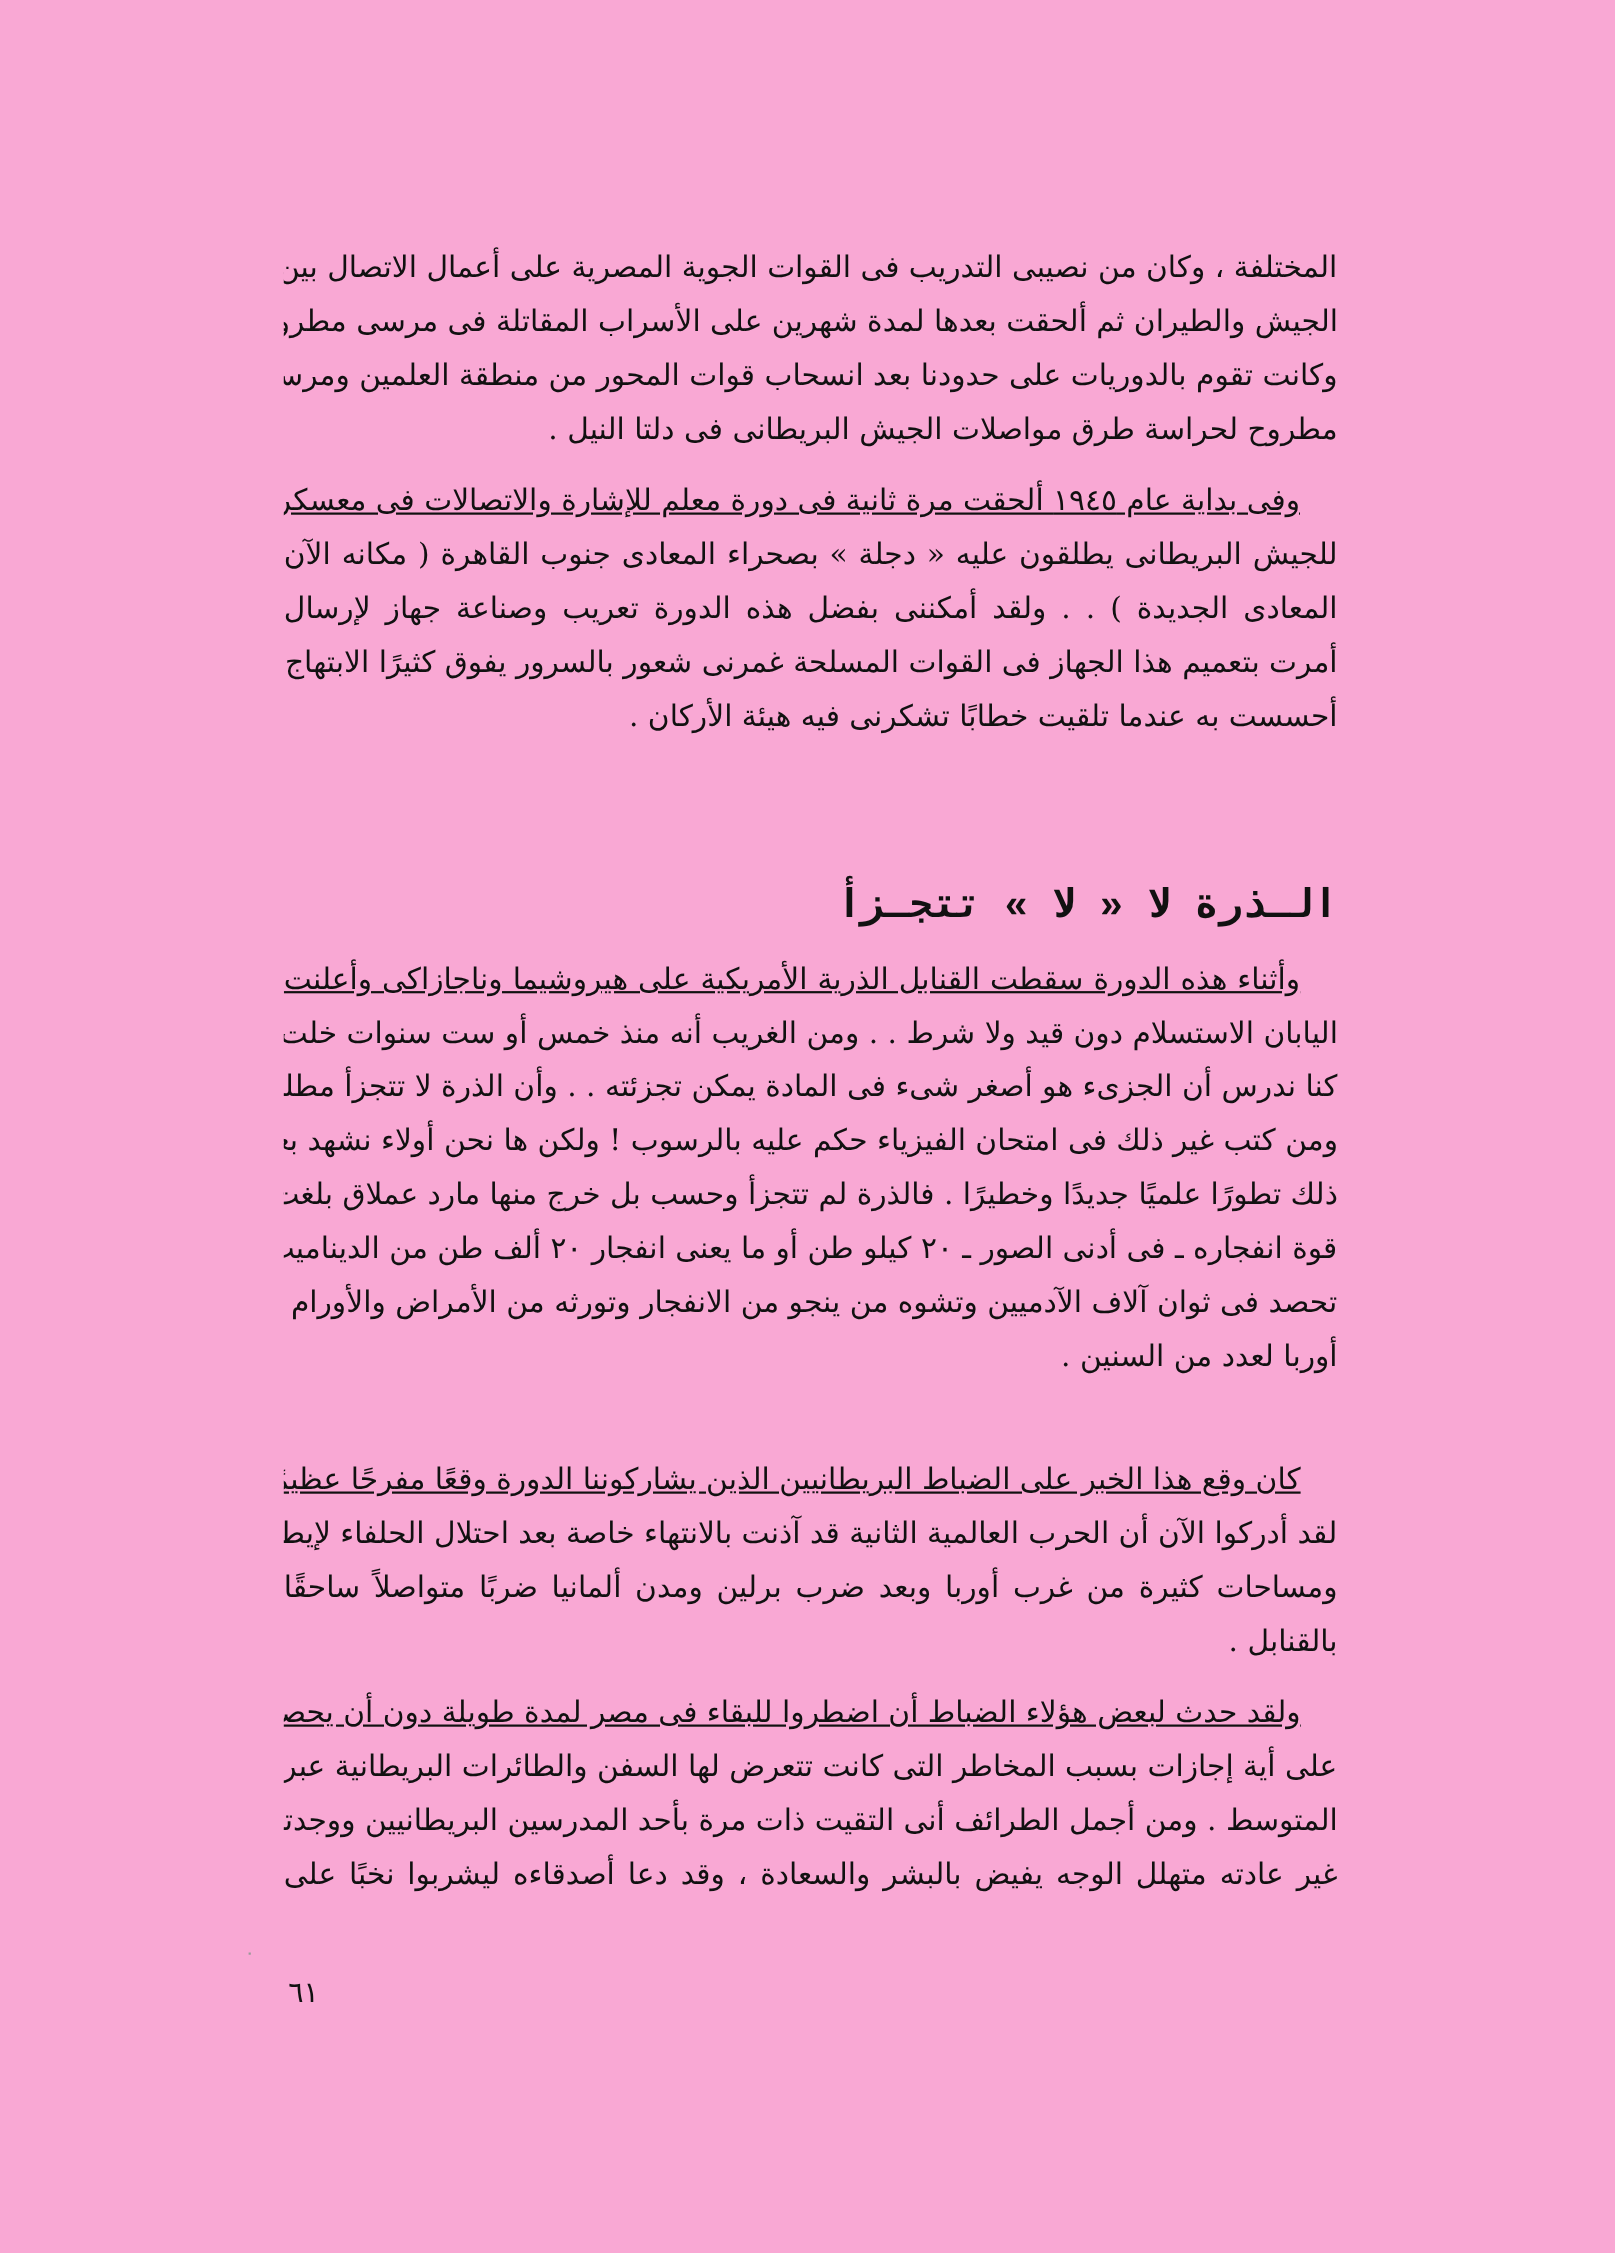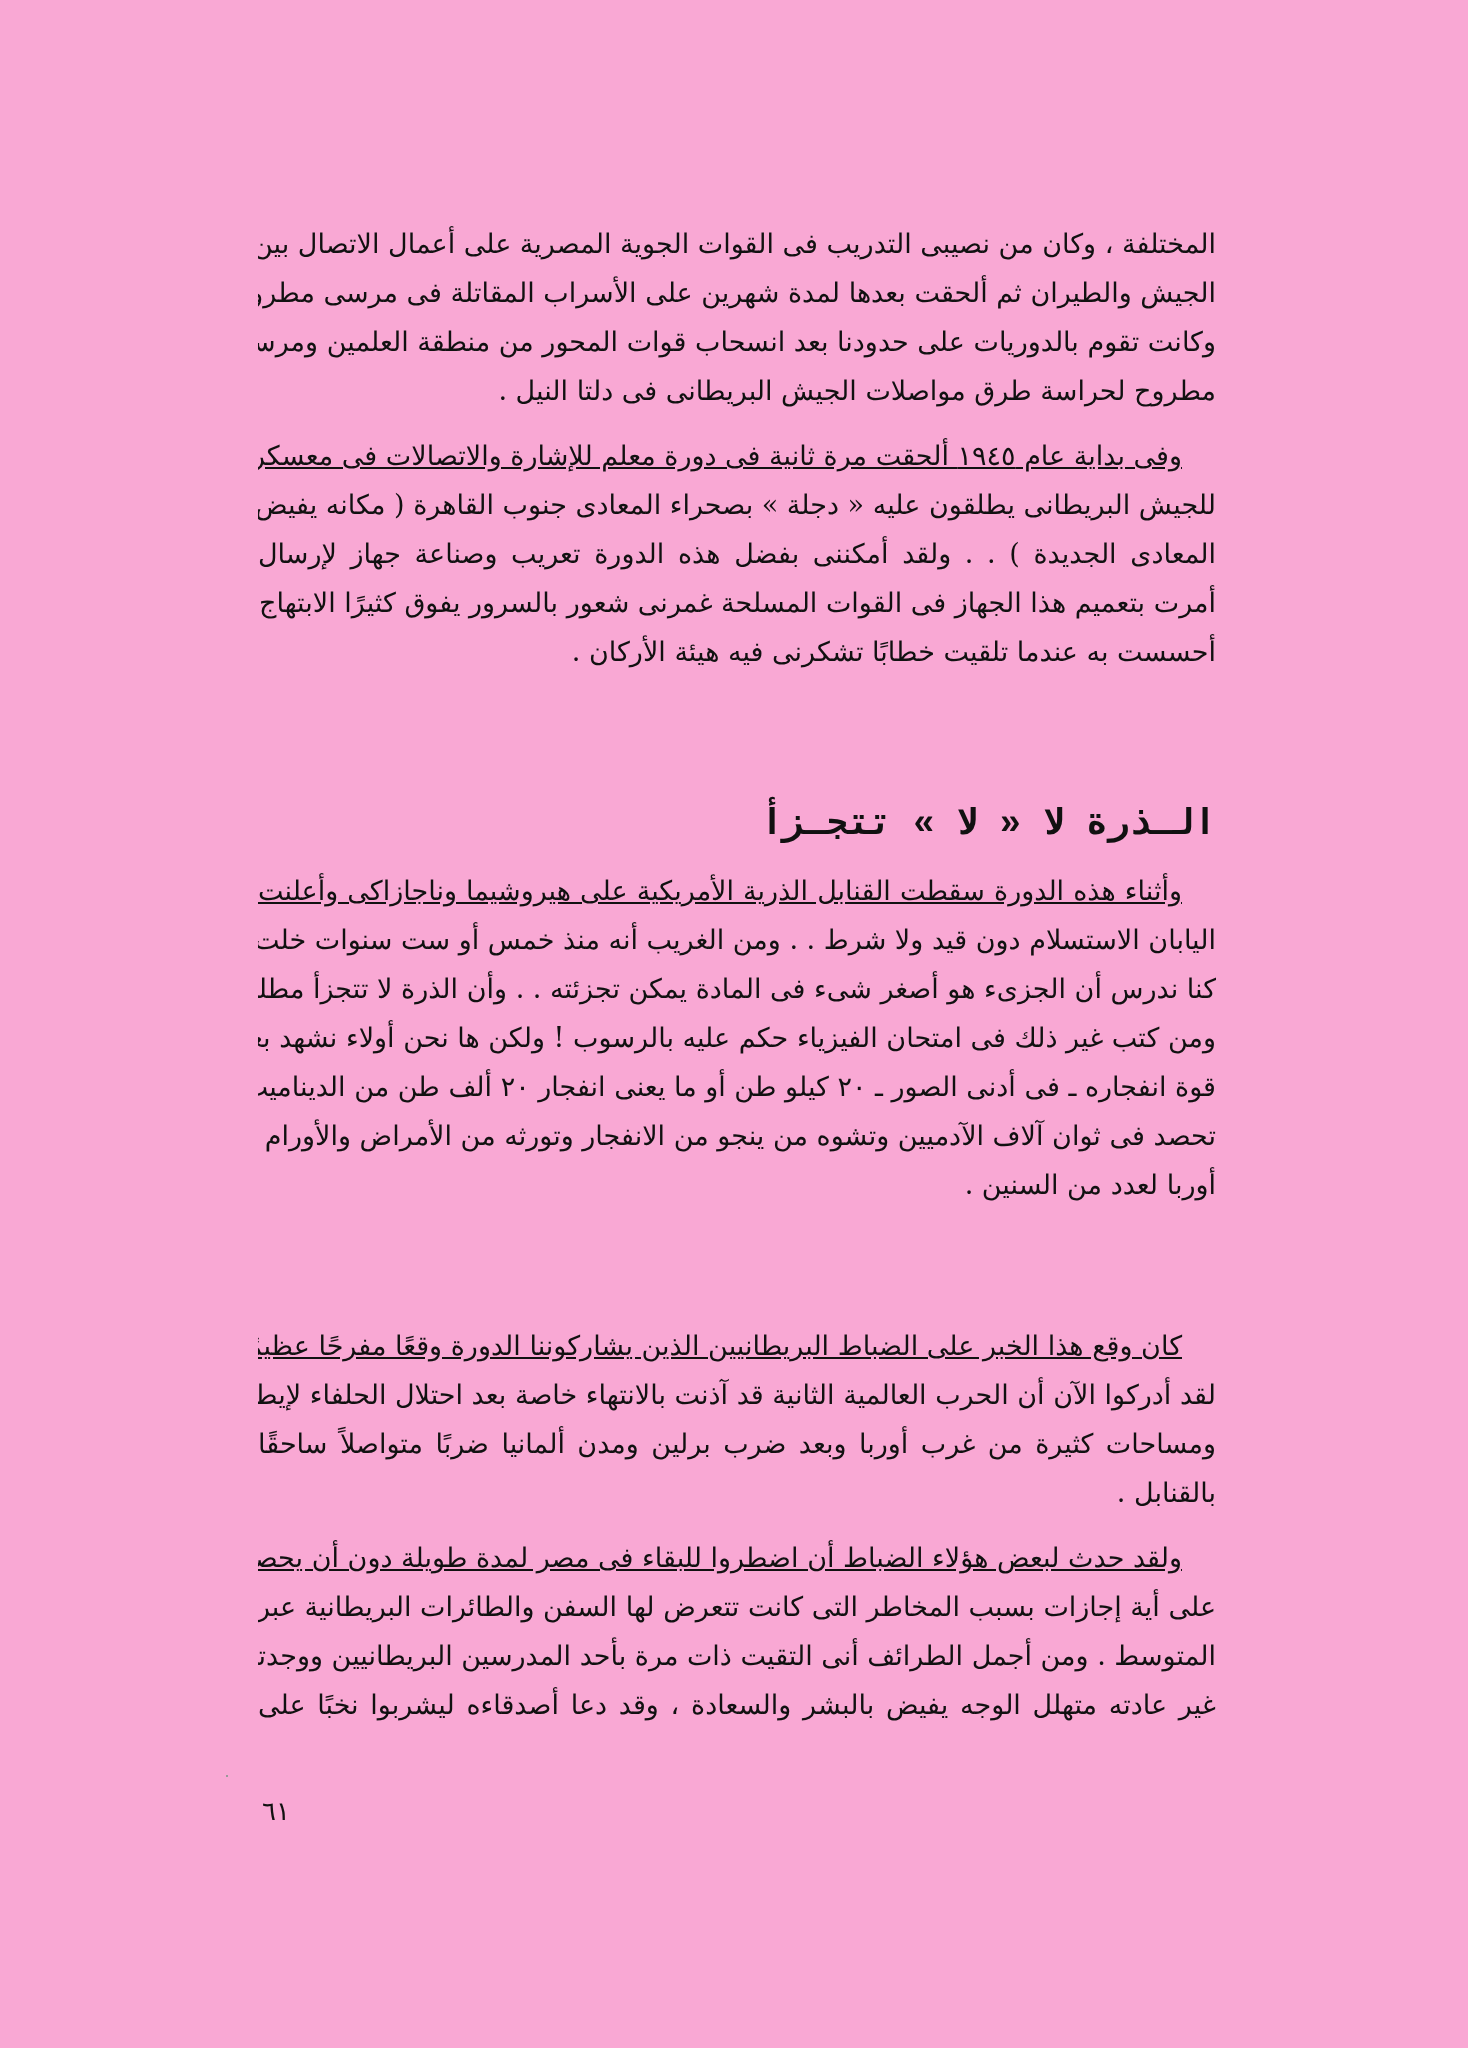--- a/index.html
+++ b/index.html
@@ -40,33 +40,34 @@
 
   <div class="text-block" style="top:219px;">
     <span class="line">المختلفة ، وكان من نصيبى التدريب فى القوات الجوية المصرية على أعمال الاتصال بين</span>
     <span class="line">الجيش والطيران ثم ألحقت بعدها لمدة شهرين على الأسراب المقاتلة فى مرسى مطروح ،</span>
     <span class="line">وكانت تقوم بالدوريات على حدودنا بعد انسحاب قوات المحور من منطقة العلمين ومرسى</span>
     <span class="line last">مطروح لحراسة طرق مواصلات الجيش البريطانى فى دلتا النيل .</span>
   </div>
 
   <div class="text-block" style="top:431px;">
     <span class="line indent">وفى بداية عام ١٩٤٥ ألحقت مرة ثانية فى دورة معلم للإشارة والاتصالات فى معسكر</span>
-    <span class="line">للجيش البريطانى يطلقون عليه « دجلة » بصحراء المعادى جنوب القاهرة ( مكانه يفيض</span>
+    <span class="line">للجيش البريطانى يطلقون عليه « دجلة » بصحراء المعادى جنوب القاهرة ( مكانه الآن</span>
     <span class="line">المعادى الجديدة ) . . ولقد أمكننى بفضل هذه الدورة تعريب وصناعة جهاز لإرسال</span>
     <span class="line">أمرت بتعميم هذا الجهاز فى القوات المسلحة غمرنى شعور بالسرور يفوق كثيرًا الابتهاج الذى</span>
     <span class="line last">أحسست به عندما تلقيت خطابًا تشكرنى فيه هيئة الأركان .</span>
   </div>
 
   <div class="heading">الـذرة لا « لا » تتجـزأ</div>
 
   <div class="text-block" style="top:866px;">
     <span class="line indent">وأثناء هذه الدورة سقطت القنابل الذرية الأمريكية على هيروشيما وناجازاكى وأعلنت</span>
     <span class="line">اليابان الاستسلام دون قيد ولا شرط . . ومن الغريب أنه منذ خمس أو ست سنوات خلت ،</span>
     <span class="line">كنا ندرس أن الجزىء هو أصغر شىء فى المادة يمكن تجزئته . . وأن الذرة لا تتجزأ مطلقا .</span>
     <span class="line">ومن كتب غير ذلك فى امتحان الفيزياء حكم عليه بالرسوب ! ولكن ها نحن أولاء نشهد بعد</span>
+    <span class="line">ذلك تطورًا علميًا جديدًا وخطيرًا . فالذرة لم تتجزأ وحسب بل خرج منها مارد عملاق بلغت</span>
     <span class="line">قوة انفجاره ـ فى أدنى الصور ـ ٢٠ كيلو طن أو ما يعنى انفجار ٢٠ ألف طن من الديناميت</span>
     <span class="line">تحصد فى ثوان آلاف الآدميين وتشوه من ينجو من الانفجار وتورثه من الأمراض والأورام ما</span>
     <span class="line last">أوربا لعدد من السنين .</span>
   </div>
 
   <div class="text-block" style="top:1321px;">
     <span class="line indent">كان وقع هذا الخبر على الضباط البريطانيين الذين يشاركوننا الدورة وقعًا مفرحًا عظيمًا . .</span>
     <span class="line">لقد أدركوا الآن أن الحرب العالمية الثانية قد آذنت بالانتهاء خاصة بعد احتلال الحلفاء لإيطاليا</span>
     <span class="line">ومساحات كثيرة من غرب أوربا وبعد ضرب برلين ومدن ألمانيا ضربًا متواصلاً ساحقًا</span>
     <span class="line last">بالقنابل .</span>

